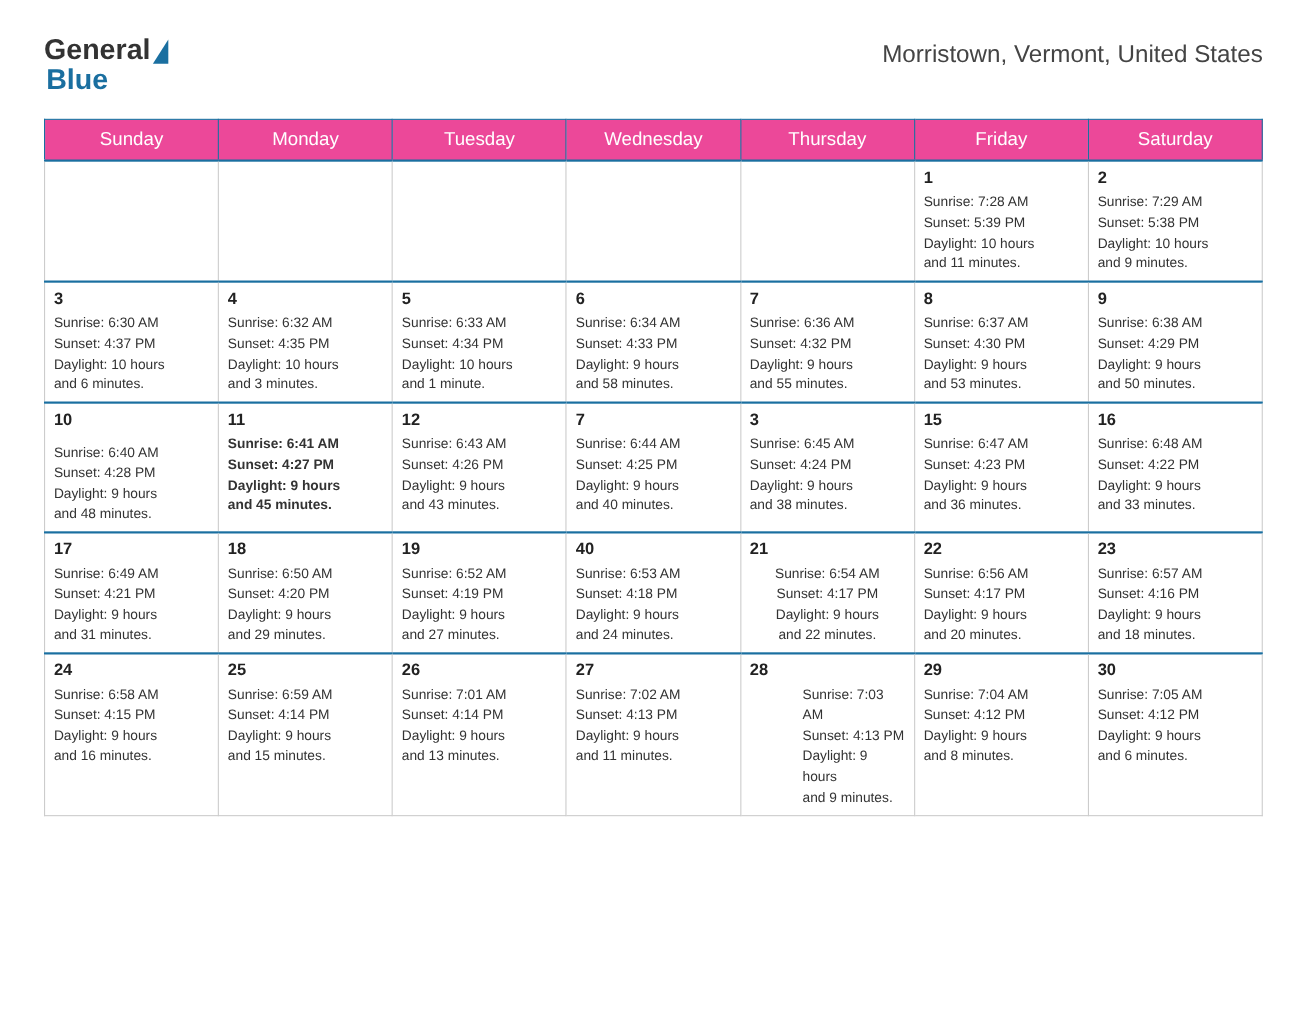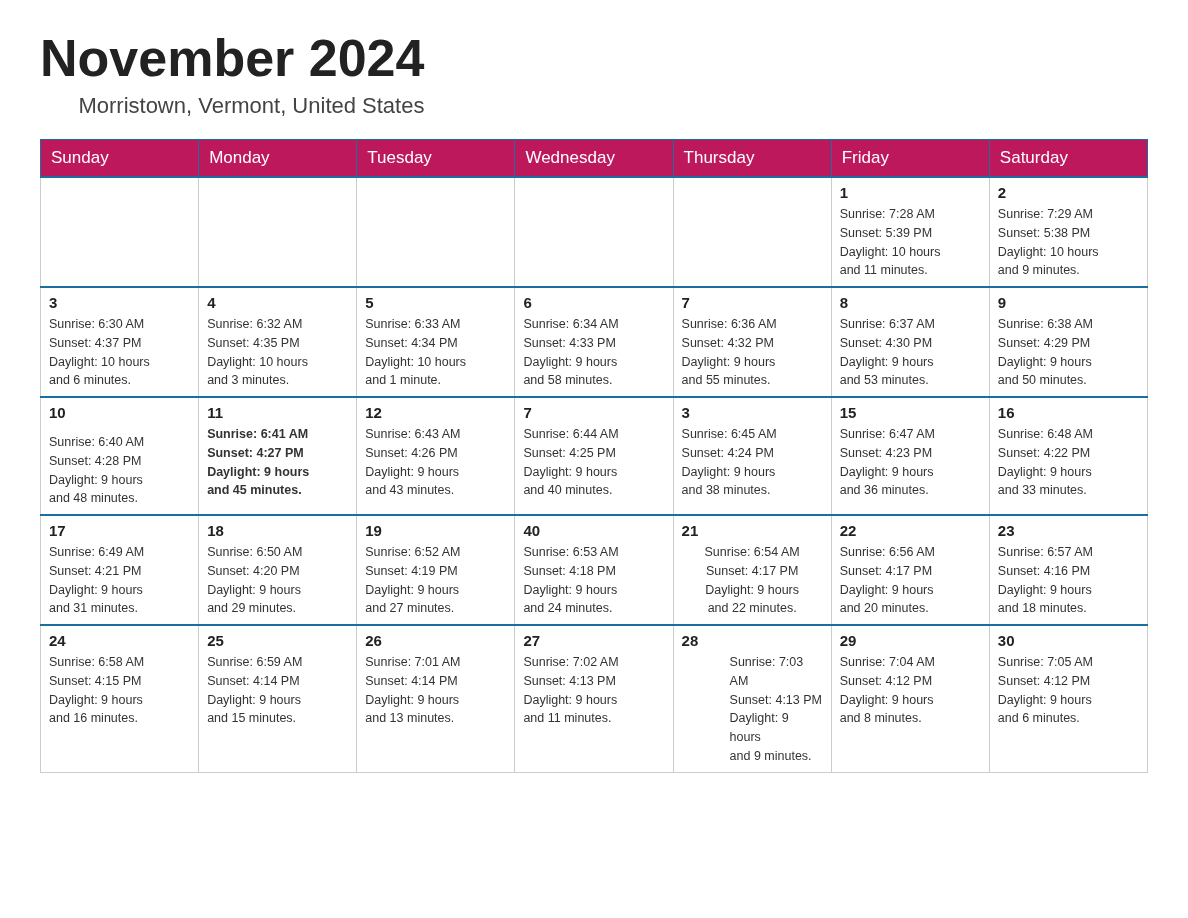--- a/index.html
+++ b/index.html
@@ -59,26 +59,26 @@
       font-size: 22px;
       color: #444;
       margin-top: 6px;
     }
     .calendar {
       width: 100%;
       border-collapse: collapse;
       border: 1px solid #aaa;
     }
     .calendar th {
-      background-color: #be185d;
+      background-color: #ec4899;
       color: #fff;
       font-size: 17px;
       font-weight: normal;
       padding: 8px 10px;
-      text-align: left;
+      text-align: center;
       border: 1px solid #1a6fa0;
     }
     .calendar td {
       vertical-align: top;
       padding: 6px 8px;
       border: 1px solid #ccc;
       width: calc(100% / 7);
       min-height: 110px;
       font-size: 13px;
       color: #333;
@@ -96,22 +96,28 @@
     .day-info {
       font-size: 12.5px;
       color: #333;
       line-height: 1.5;
     }
   </style>
 </head>
 <body>
 
 <div class="header">
+  <div class="logo">
+    <div class="logo-top">
+      <span class="logo-text-general">General</span>
+      <div class="logo-triangle"></div>
+    </div>
+    <span class="logo-text-blue">Blue</span>
+  </div>
   <div class="title-block">
-    <div class="calendar-title">November 2024</div>
     <div class="calendar-subtitle">Morristown, Vermont, United States</div>
   </div>
 </div>
 
 <table class="calendar">
   <thead>
     <tr>
     <th>Sunday</th>
         <th>Monday</th>
         <th>Tuesday</th>

